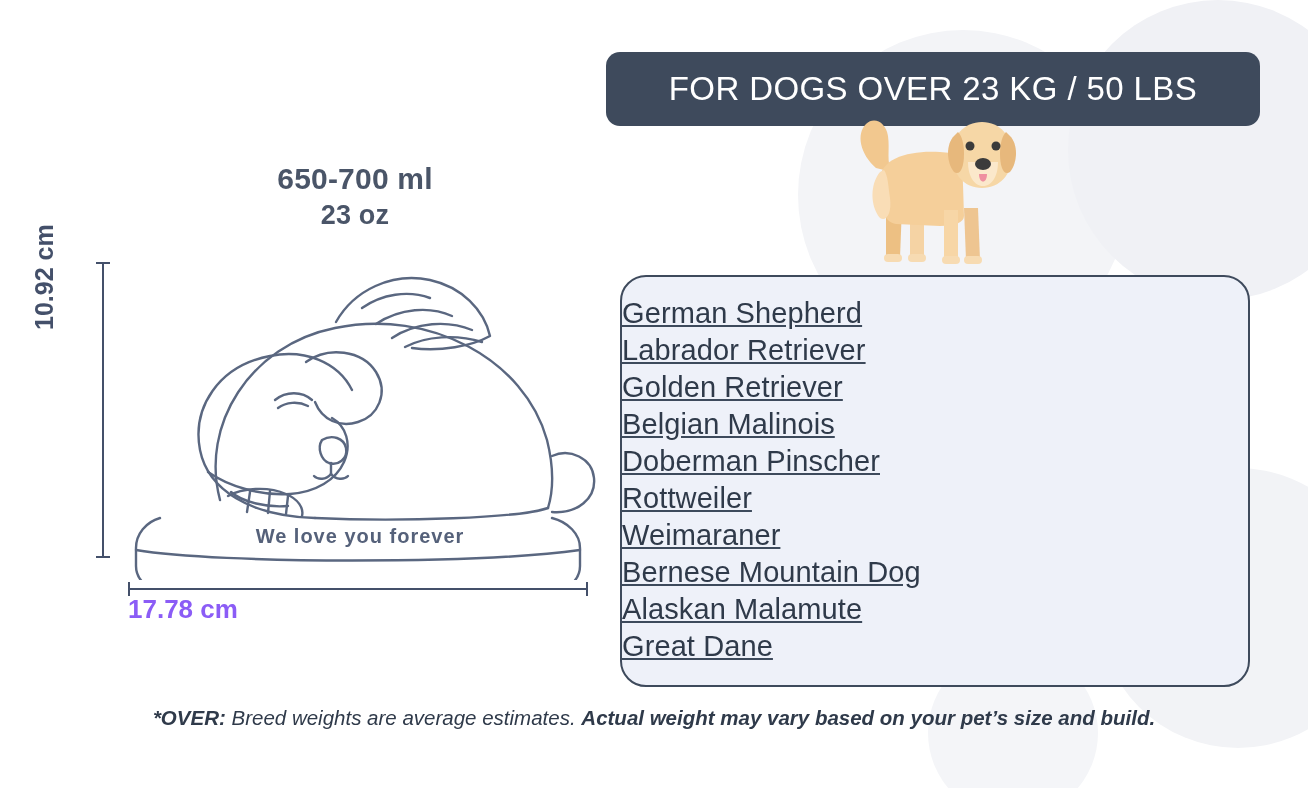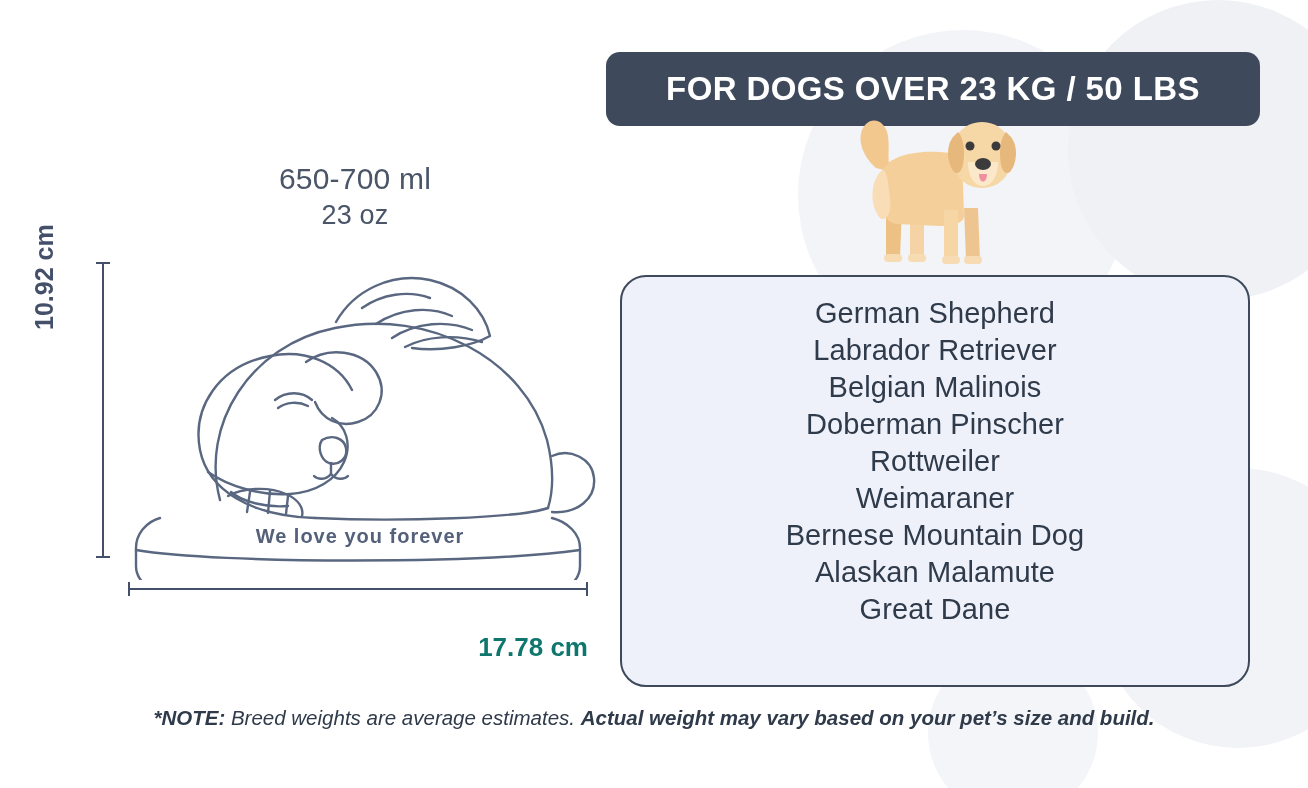--- a/index.html
+++ b/index.html
@@ -43,21 +43,21 @@
     width: 610px;
     height: 700px;
   }
   .volume {
     position: absolute;
     left: 175px;
     top: 160px;
     width: 360px;
     text-align: center;
     font-size: 30px;
-    font-weight: normal;
+    font-weight: bold;
     color: #4a5568;
     line-height: 1.28;
     letter-spacing: .2px;
   }
   .volume .line2 { font-size: 27px; }
 
   
   .dim-v {
     position: absolute;
     left: 96px;
@@ -115,26 +115,26 @@
     top: 0;
     height: 14px;
     width: 2px;
     background: #44506a;
   }
   .dim-h .cap.left { left: 0; }
   .dim-h .cap.right { right: 0; }
   .dim-h-label {
     position: absolute;
     left: 128px;
-    top: 632px;
+    top: 594px;
     width: 460px;
-    text-align: right;
+    text-align: left;
     font-size: 26px;
     font-weight: bold;
-    color: #0f766e;
+    color: #8b5cf6;
   }
 
   .dog-illustration {
     position: absolute;
     left: 100px;
     top: 250px;
     width: 520px;
     height: 330px;
   }
   .engrave-text {
@@ -159,41 +159,41 @@
     height: 74px;
     background: #3e4a5c;
     border-radius: 14px;
     display: flex;
     align-items: center;
     justify-content: center;
   }
   .banner-text {
     color: #ffffff;
     font-size: 33px;
-    font-weight: bold;
+    font-weight: normal;
     letter-spacing: .4px;
     white-space: nowrap;
   }
 
   .breed-box {
     position: absolute;
     left: 620px;
     top: 275px;
     width: 626px;
     height: 408px;
     background: #eef1f9;
     border: 2px solid #3e4a5c;
     border-radius: 26px;
   }
   .breed-list {
     position: absolute;
     left: 0;
     top: 18px;
     width: 626px;
-    text-align: center;
+    text-decoration: underline;
   }
   .breed-item {
     font-size: 29px;
     line-height: 37px;
     color: #2f3a4a;
     font-weight: normal;
     letter-spacing: .1px;
   }
 
   .note {
@@ -335,28 +335,29 @@
           <rect x="102" y="146" width="18" height="8" rx="4" fill="#f7dbb2"></rect>
           <rect x="124" y="146" width="18" height="8" rx="4" fill="#f7dbb2"></rect>
         </g>
       </svg>
     </div>
 
     <div class="breed-box">
       <div class="breed-list">
         <div class="breed-item">German Shepherd</div>
         <div class="breed-item">Labrador Retriever</div>
+        <div class="breed-item">Golden Retriever</div>
         <div class="breed-item">Belgian Malinois</div>
         <div class="breed-item">Doberman Pinscher</div>
         <div class="breed-item">Rottweiler</div>
         <div class="breed-item">Weimaraner</div>
         <div class="breed-item">Bernese Mountain Dog</div>
         <div class="breed-item">Alaskan Malamute</div>
         <div class="breed-item">Great Dane</div>
       </div>
     </div>
 
     <div class="note">
-      <b>*NOTE:</b><span> Breed weights are average estimates. </span><b>Actual weight may vary based on your pet’s size and build.</b>
+      <b>*OVER:</b><span> Breed weights are average estimates. </span><b>Actual weight may vary based on your pet’s size and build.</b>
     </div>
 
   </div>
 </div>
 
 </body></html>

